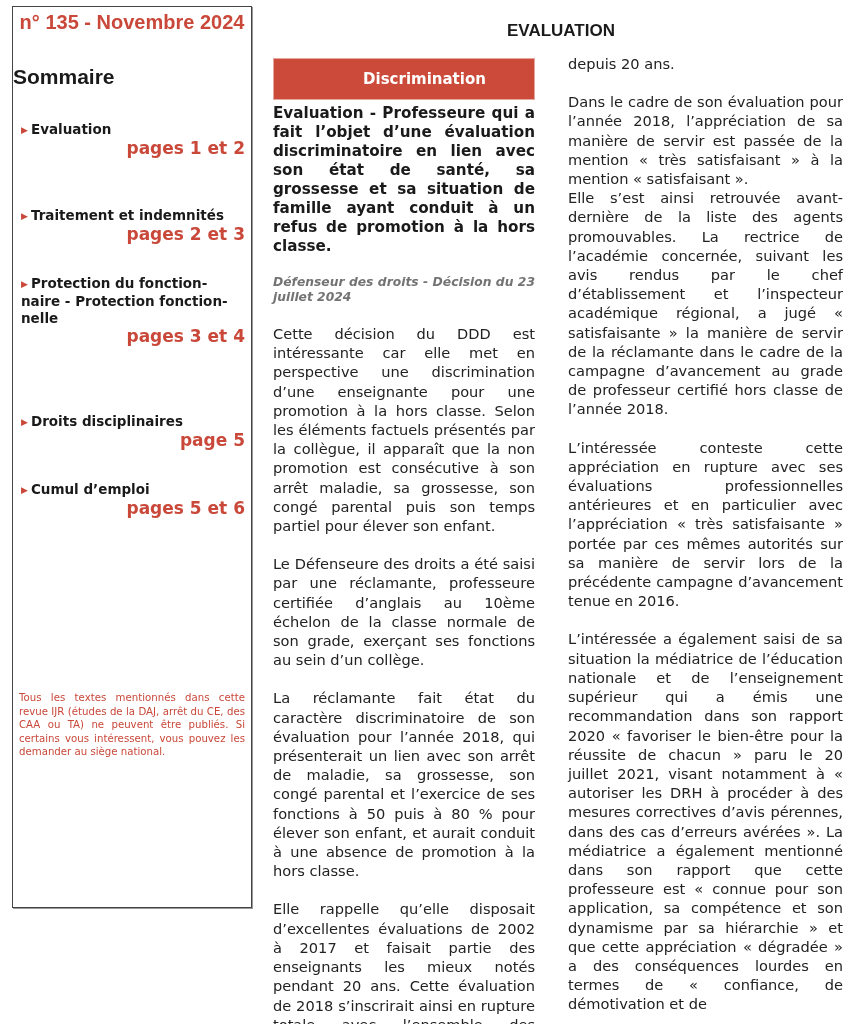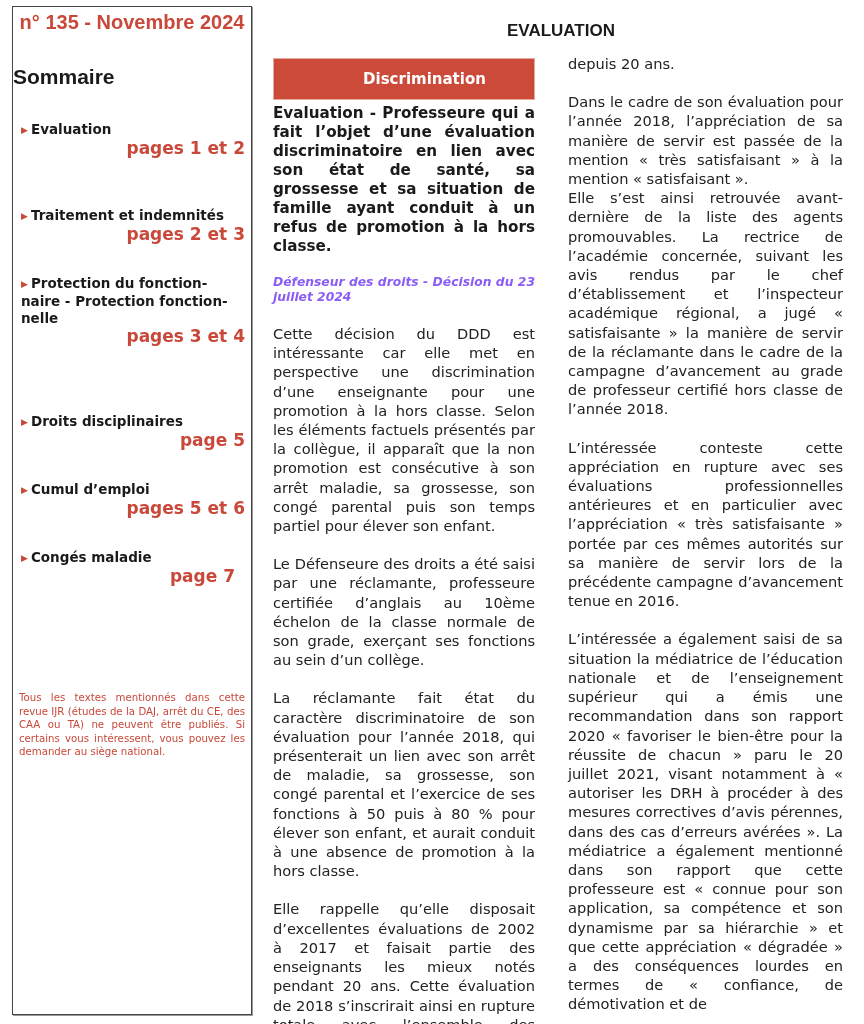--- a/index.html
+++ b/index.html
@@ -2,21 +2,21 @@
 <html><head>
   <meta charset="utf-8">
   <style>
     html, body { margin: 0; padding: 0; background: #ffffff; }
     body {
       width: 864px; height: 1024px; position: relative; overflow: hidden;
       font-family: "DejaVu Sans", "Liberation Sans", sans-serif;
       color: #1a1a1a;
     }
     .sidebar {
-      position: absolute; left: 12px; top: 6px; width: 240px; height: 1009px;
+      position: absolute; left: 12px; top: 6px; width: 240px; height: 902px;
       border: 1.5px solid #444; box-shadow: 1px 1px 0 #999;
       box-sizing: border-box;
     }
     .issue-title {
       position: absolute; top: 4px; left: 0; right: 0; text-align: center;
       font-family: "Liberation Sans", sans-serif; font-weight: bold;
       font-size: 20px; color: #c9483a;
     }
     .sommaire-title {
       position: absolute; top: 58px; left: 0; right: 0; 
@@ -53,21 +53,21 @@
       text-align: center; height: 40px; line-height: 40px; margin-bottom: 4px;
       border: 1px solid #e4a89e;
       padding-left: 41px;
     }
     .article-title {
       font-weight: bold; font-size: 15.2px; line-height: 19px; text-align: justify;
       color: #1a1a1a; margin: 0;
     }
     .article-source {
       font-weight: bold; font-style: italic; font-size: 12.3px; line-height: 15px;
-      text-align: justify; color: #8b5cf6; margin: 0 0 27px 0;
+      text-align: justify; color: #737373; margin: 0 0 27px 0;
     }
     .tight { margin-bottom: 0 !important; }
   </style>
 </head>
 <body>
 
 <aside class="sidebar">
   <div class="issue-title">n° 135 - Novembre 2024</div>
   <div class="sommaire-title">Sommaire</div>
 
@@ -89,24 +89,20 @@
   <div class="toc-item" style="top:406px">
     <div class="toc-label"><span class="toc-arrow">▶</span><span>Droits disciplinaires</span></div>
     <div class="toc-pages">page 5</div>
   </div>
 
   <div class="toc-item" style="top:474px">
     <div class="toc-label"><span class="toc-arrow">▶</span><span>Cumul d’emploi</span></div>
     <div class="toc-pages">pages 5 et 6</div>
   </div>
 
-  <div class="toc-item" style="top:542px">
-    <div class="toc-label"><span class="toc-arrow">▶</span><span>Congés maladie</span></div>
-    <div class="toc-pages" style="padding-right:10px">page 7</div>
-  </div>
 
 
   <div class="notice">Tous les textes mentionnés dans cette revue IJR (études de la DAJ, arrêt du CE, des CAA ou TA) ne peuvent être publiés. Si certains vous intéressent, vous pouvez les demander au siège national.</div>
 </aside>
 
 <h1 class="page-heading">EVALUATION</h1>
 
 <section class="col col1">
   <div class="category-banner">Discrimination</div>
   <p class="article-title">Evaluation - Professeure qui a fait l’objet d’une évaluation discriminatoire en lien avec son état de santé, sa grossesse et sa situation de famille ayant conduit à un refus de promotion à la hors classe.</p>

